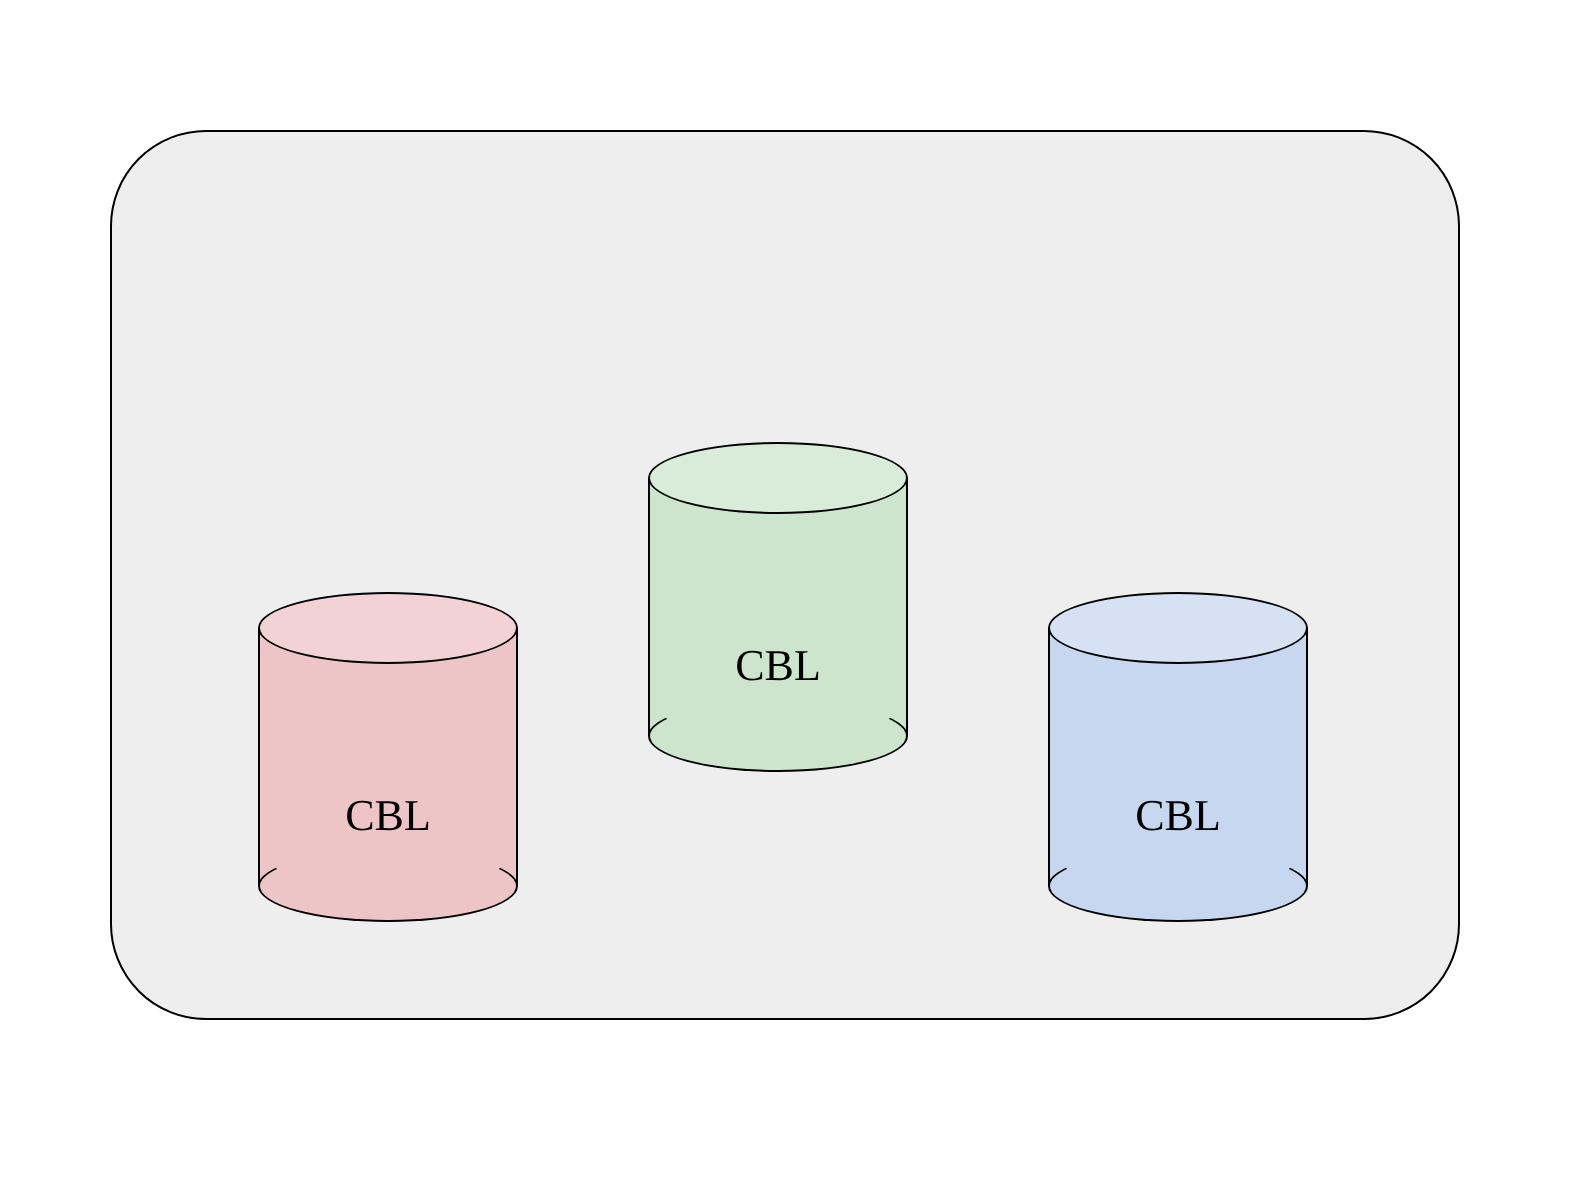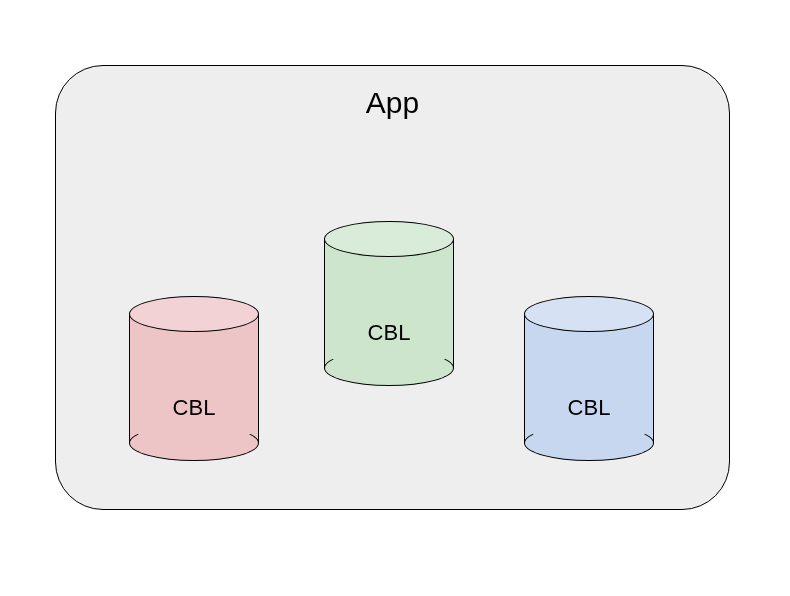--- a/index.html
+++ b/index.html
@@ -72,20 +72,21 @@
     }
     .cyl-label {
       position: absolute;
       bottom: 40px;
       left: 0;
       width: 100%;
       text-align: center;
       font-size: 22px;
       color: #000000;
       z-index: 3;
+      font-family: Liberation Serif, serif;
     }
     
     .cyl-red { left: 73px; top: 230px; }
     .cyl-red .cyl-body { background: #eec5c7; }
     .cyl-red .cyl-top { background: #f2d2d4; }
     .cyl-red .cyl-bottom { background: #eec5c7; }
     .cyl-red .cyl-bottom-mask { background: #eec5c7; }
     
     .cyl-green { left: 268px; top: 155px; }
     .cyl-green .cyl-body { background: #cce5cc; }
@@ -96,21 +97,20 @@
     .cyl-blue { left: 468px; top: 230px; }
     .cyl-blue .cyl-body { background: #c8d7f0; }
     .cyl-blue .cyl-top { background: #d6e1f4; }
     .cyl-blue .cyl-bottom { background: #c8d7f0; }
     .cyl-blue .cyl-bottom-mask { background: #c8d7f0; }
   </style>
 </head>
 <body>
 
 <div class="container">
-  <div class="app-title">App</div>
 
   <div class="cylinder cyl-red">
     <div class="cyl-body"></div>
     <div class="cyl-bottom-mask"></div>
     <div class="cyl-bottom"></div>
     <div class="cyl-top"></div>
     <div class="cyl-label">CBL</div>
   </div>
 
   <div class="cylinder cyl-green">

